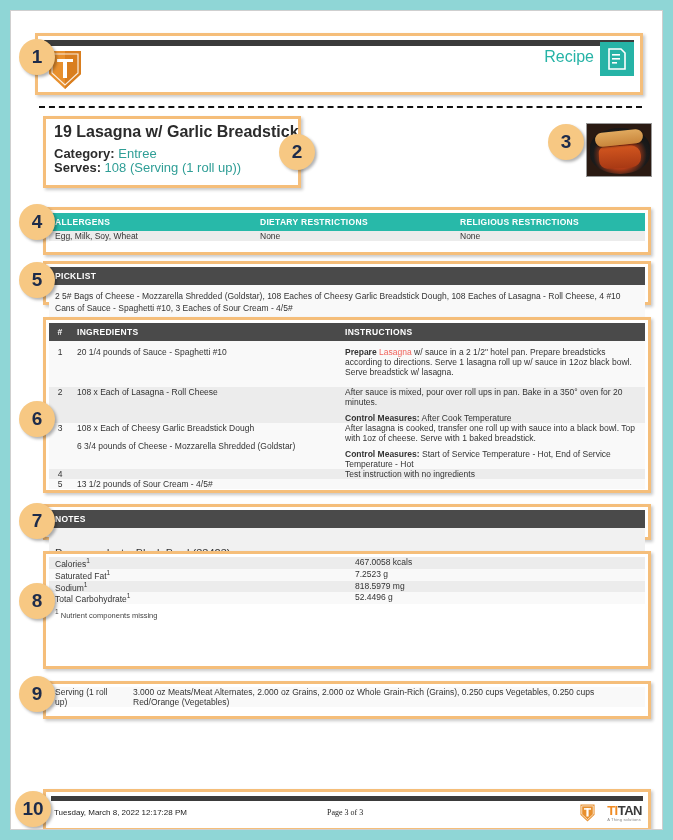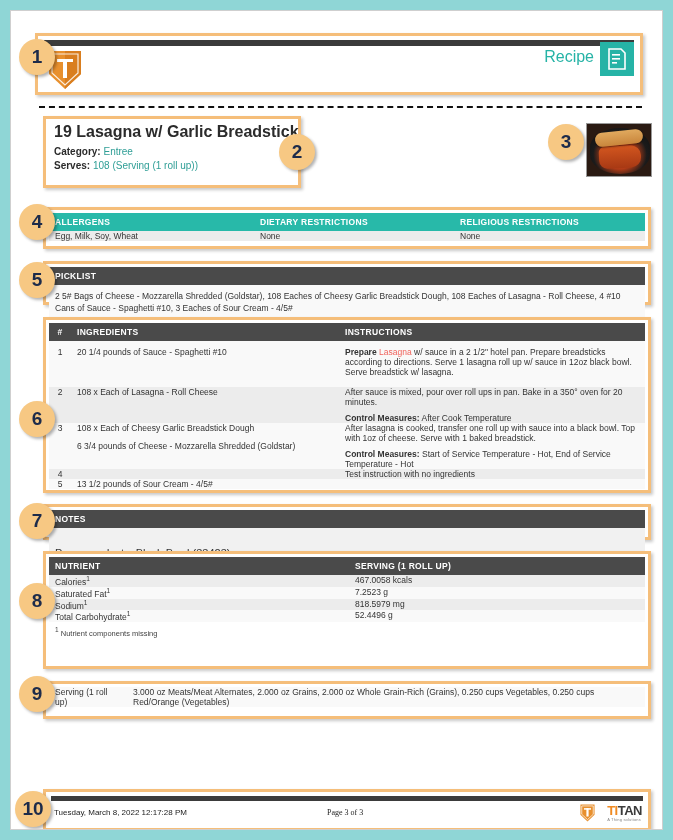--- a/index.html
+++ b/index.html
@@ -67,21 +67,21 @@
     height: 0;
   }
 
   
   #title-block { left: 32px; top: 105px; width: 258px; height: 72px; }
   .rtitle {
     position:absolute; left: 8px; top: 4px;
     font-size: 16px; font-weight: 700; color: #2b2b2b;
     white-space: nowrap;
   }
-  .meta { position:absolute; left: 8px; font-size: 10px; color: #2b2b2b; }
+  .meta { position:absolute; left: 8px; font-size: 13px; color: #2b2b2b; }
   .meta b { font-weight: 700; }
   .meta .v { color: #2f9e96; font-weight: 400; }
   #meta1 { top: 27px; } #meta2 { top: 41px; } #meta3 { top: 55px; }
 
   
   #photo-block { left: 575px; top: 112px; width: 66px; height: 54px;
      border:1px solid #999; box-shadow:none; background:#2a1a12; overflow:hidden;}
   .photo-bowl {
     position:absolute; left:3px; top:4px; width:60px; height:46px;
     border-radius: 50%/42%;
@@ -116,21 +116,21 @@
   }
   .bar-dark {
     background: #4a4a4a; color: #fff;
     font-size: 8.5px; font-weight: 700; letter-spacing: .3px;
     padding: 4px 6px;
   }
   td { font-size: 8.5px; color: #333; padding: 0 6px; vertical-align: top; }
   .zebra-a { background: #ececec; }
   .zebra-b { background: #f9f9f9; }
 
-  #allergen-block { left: 32px; top: 196px; width: 608px; height: 42px; padding: 3px; }
+  #allergen-block { left: 32px; top: 196px; width: 608px; height: 48px; padding: 3px; }
   #picklist-block { left: 32px; top: 250px; width: 608px; height: 44px; padding: 3px; }
   #instr-block    { left: 32px; top: 306px; width: 608px; height: 176px; padding: 3px; }
   #notes-block    { left: 32px; top: 493px; width: 608px; height: 36px; padding: 3px; }
   #nutri-block    { left: 32px; top: 540px; width: 608px; height: 118px; padding: 3px; }
   #serving-block  { left: 32px; top: 670px; width: 608px; height: 38px; padding: 3px; }
   #footer-block   { left: 32px; top: 778px; width: 608px; height: 42px; }
 
   .picklist-body { font-size: 8.5px; color:#333; padding: 5px 6px; line-height: 1.45; background:#f9f9f9;}
   .notes-body { font-size: 11px; color:#333; padding: 19px 6px; background:#f1f1f1;}
 
@@ -284,24 +284,20 @@
   </div>
 
   <div class="hl" id="notes-block">
     <div class="bar-dark">NOTES</div>
     <div class="notes-body">Paper products: Black Bowl (33423)</div>
   </div>
 
   <div class="hl" id="nutri-block">
     <table class="nutri-tbl">
       <tbody>
-          <tr class="th-dark">
-        <th style="width:300px">NUTRIENT</th>
-        <th>SERVING (1 ROLL UP)</th>
-      </tr>
       <tr class="zebra-a">
         <td class="n-name"><span>Calories</span><sup>1</sup></td>
         <td>467.0058 kcals</td>
       </tr>
       <tr class="zebra-b">
         <td class="n-name"><span>Saturated Fat</span><sup>1</sup></td>
         <td>7.2523 g</td>
       </tr>
       <tr class="zebra-a">
         <td class="n-name"><span>Sodium</span><sup>1</sup></td>

